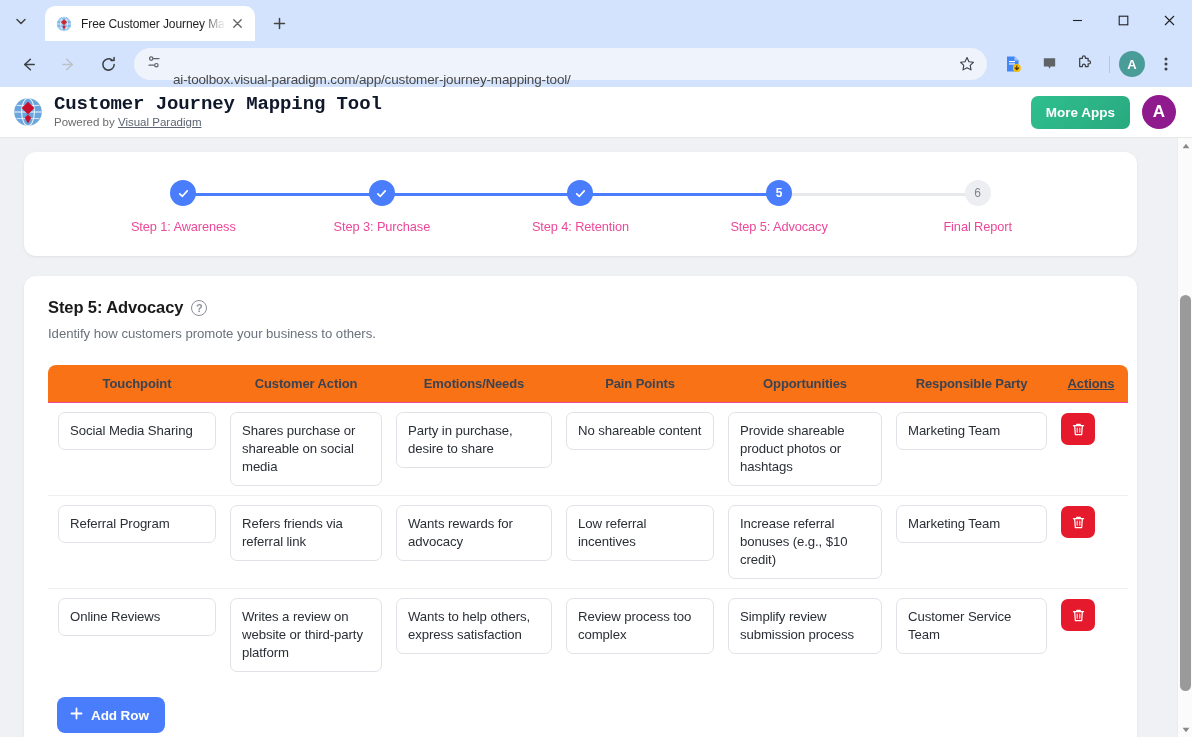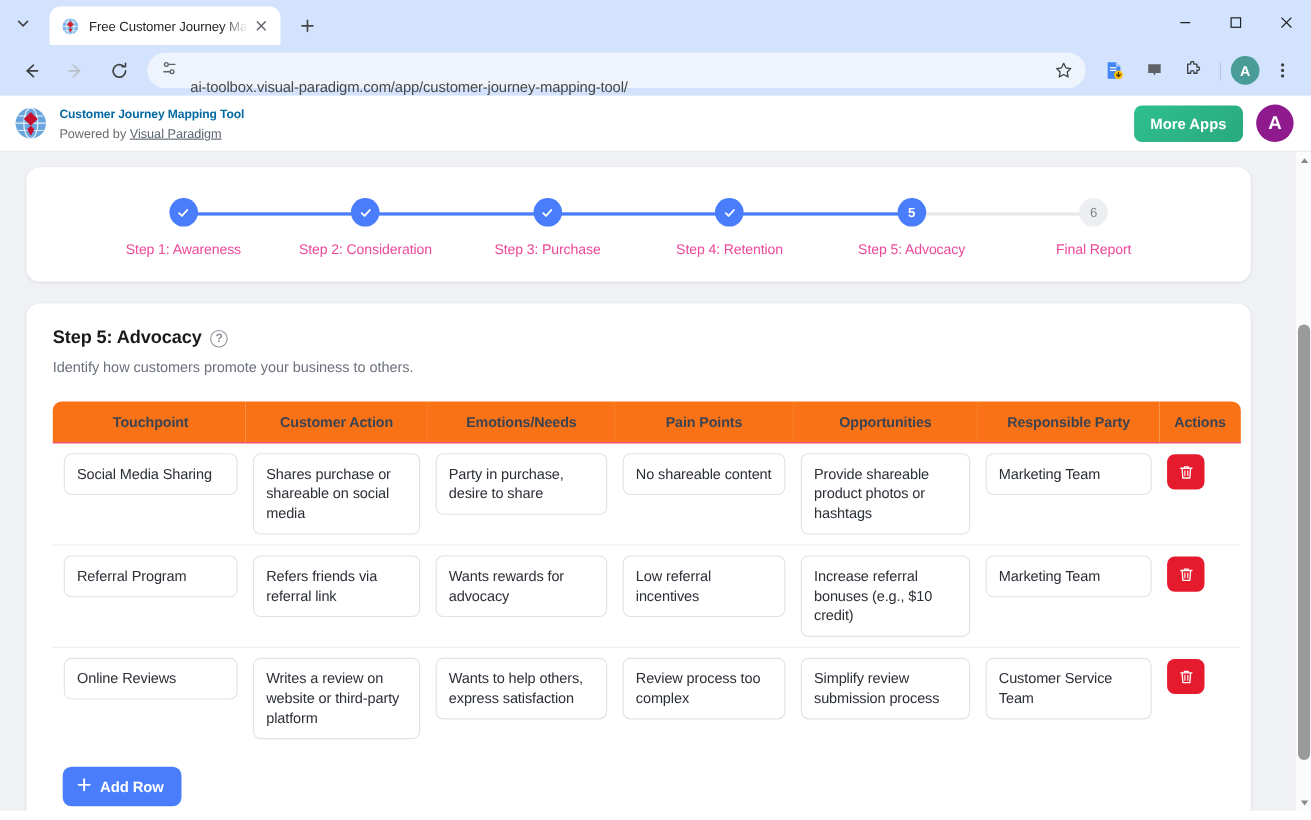--- a/index.html
+++ b/index.html
@@ -85,22 +85,23 @@
   }
 
   
   .app-header {
     height: 51px; background: #fff; display: flex; align-items: center;
     padding: 0 16px 0 13px; border-bottom: 1px solid #e8e8e8;
   }
   .vp-logo { width: 30px; height: 30px; flex: 0 0 30px; margin-right: 11px; }
   .app-titles { flex: 1; }
   .app-title {
-    font-size: 11px; font-weight: bold; color: #0369a1; line-height: 19px;
+    font-size: 19px; font-weight: bold; color: #0f172a; line-height: 19px;
     letter-spacing: -0.1px;
+    font-family: Liberation Mono, monospace;
   }
   .app-sub { font-size: 11.5px; color: #6b6b6b; line-height: 15px; margin-top: 1px; }
   .app-sub a { color: #5b6470; }
   .more-apps-btn {
     background: linear-gradient(135deg, #2fbf8f 0%, #29a97f 100%);
     color: #fff; font-size: 13.5px; font-weight: bold; border: none;
     border-radius: 7px; padding: 9px 15px; cursor: pointer; margin-right: 12px;
   }
   .user-av {
     width: 34px; height: 34px; border-radius: 50%; background: #8e1a8e;
@@ -151,21 +152,21 @@
   .sec-desc { font-size: 13.2px; color: #6b727c; margin-top: 9px; letter-spacing: -0.05px; }
 
   
   .jtable { width: 100%; border-collapse: collapse; margin-top: 24px; table-layout: fixed; }
   .jtable thead th {
     background: #f97316; font-size: 13px; font-weight: bold; color: #3b4351;
     text-align: center; padding: 11px 12px; letter-spacing: -0.1px;
     border-bottom: 1px solid #ec4899;
   }
   .jtable thead th:first-child { border-radius: 8px 0 0 0; padding-left: 15px; }
-  .jtable thead th:last-child { border-radius: 0 8px 0 0; }
+  .jtable thead th:last-child { border-radius: 0 8px 0 0; text-decoration: underline; }
   .jtable tbody td {
     padding: 9px 7px; vertical-align: top; border-bottom: 1px solid #eceef1;
   }
   .jtable tbody tr:last-child td { border-bottom: none; }
   .jtable tbody td:first-child { padding-left: 10px; }
   .cell-input {
     width: 100%; border: 1px solid #dfe2e7; border-radius: 7px;
     padding: 9px 11px; font-size: 13.2px; color: #2b2f36;
     font-family: "Liberation Sans", sans-serif; line-height: 18px;
     background: #fff; resize: none; overflow: hidden; display: block;
@@ -357,29 +358,20 @@
         <div class="step">
           <div class="step-line"></div>
           <div class="step-circle">
             <svg width="13" height="13" viewBox="0 0 14 14">
               <path d="M3 7.3 L5.8 10 L11 4.2" fill="none" stroke="#fff" stroke-width="1.8" stroke-linecap="round" stroke-linejoin="round"></path>
             </svg>
           </div>
           <div class="step-label">Step 1: Awareness</div>
         </div>
 
-        <div class="step">
-          <div class="step-line"></div>
-          <div class="step-circle">
-            <svg width="13" height="13" viewBox="0 0 14 14">
-              <path d="M3 7.3 L5.8 10 L11 4.2" fill="none" stroke="#fff" stroke-width="1.8" stroke-linecap="round" stroke-linejoin="round"></path>
-            </svg>
-          </div>
-          <div class="step-label">Step 2: Consideration</div>
-        </div>
 
         <div class="step">
           <div class="step-line"></div>
           <div class="step-circle">
             <svg width="13" height="13" viewBox="0 0 14 14">
               <path d="M3 7.3 L5.8 10 L11 4.2" fill="none" stroke="#fff" stroke-width="1.8" stroke-linecap="round" stroke-linejoin="round"></path>
             </svg>
           </div>
           <div class="step-label">Step 3: Purchase</div>
         </div>

